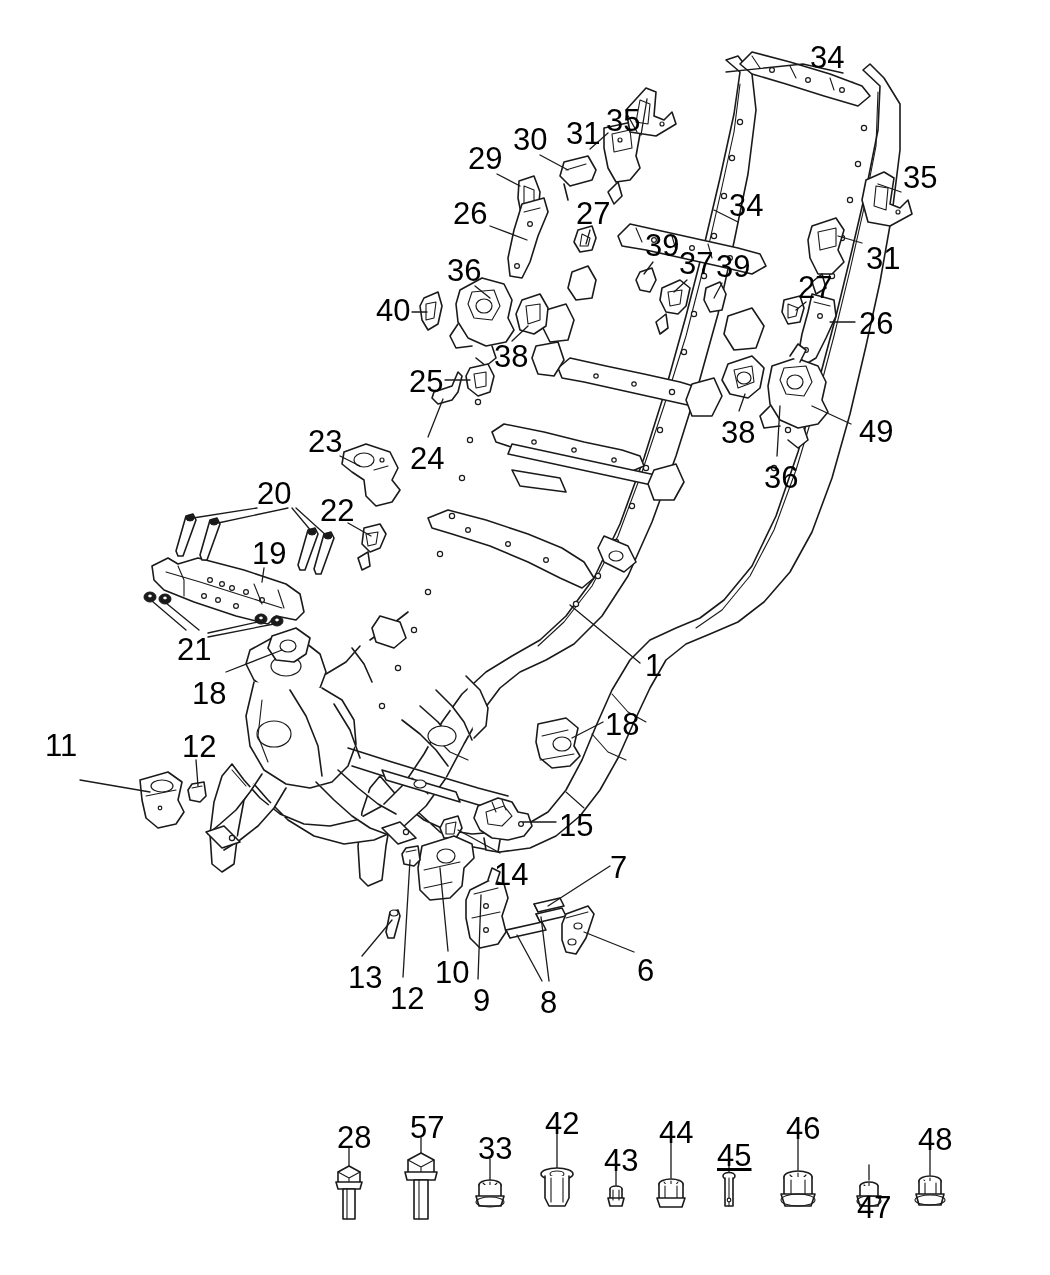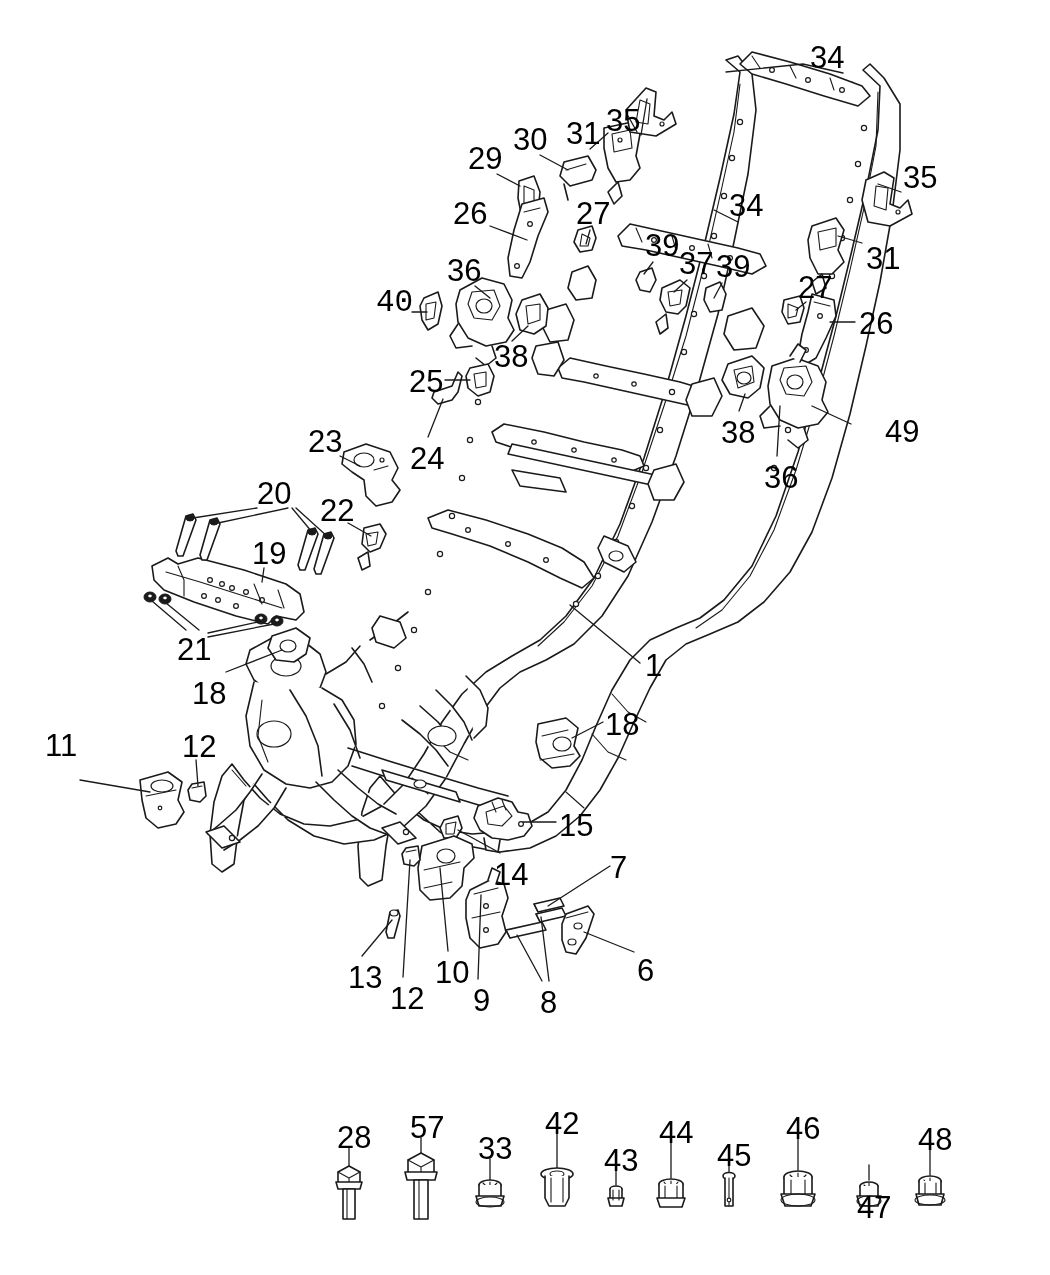--- a/index.html
+++ b/index.html
@@ -659,27 +659,27 @@
   <div class="callout" style="left:903px; top:162px;">35</div>
   <div class="callout" style="left:729px; top:190px;">34</div>
   <div class="callout" style="left:453px; top:198px;">26</div>
   <div class="callout" style="left:576px; top:198px;">27</div>
   <div class="callout" style="left:866px; top:243px;">31</div>
   <div class="callout" style="left:645px; top:230px;">39</div>
   <div class="callout" style="left:679px; top:248px;">37</div>
   <div class="callout" style="left:716px; top:251px;">39</div>
   <div class="callout" style="left:447px; top:255px;">36</div>
   <div class="callout" style="left:798px; top:272px;">27</div>
-  <div class="callout" style="left:376px; top:287px;font-family:Liberation Mono, monospace;">40</div>
+  <div class="callout" style="left:376px; top:295px;">40</div>
   <div class="callout" style="left:859px; top:308px;">26</div>
   <div class="callout" style="left:494px; top:341px;">38</div>
   <div class="callout" style="left:409px; top:366px;">25</div>
   <div class="callout" style="left:410px; top:443px;">24</div>
   <div class="callout" style="left:721px; top:417px;">38</div>
-  <div class="callout" style="left:885px; top:416px;text-align:right;">49</div>
+  <div class="callout" style="left:859px; top:416px;text-align:right;">49</div>
   <div class="callout" style="left:764px; top:462px;">36</div>
   <div class="callout" style="left:308px; top:426px;">23</div>
   <div class="callout" style="left:257px; top:478px;">20</div>
   <div class="callout" style="left:320px; top:495px;">22</div>
   <div class="callout" style="left:252px; top:538px;">19</div>
   <div class="callout" style="left:177px; top:634px;">21</div>
   <div class="callout" style="left:192px; top:678px;">18</div>
   <div class="callout" style="left:645px; top:650px;">1</div>
   <div class="callout" style="left:605px; top:709px;">18</div>
   <div class="callout" style="left:182px; top:731px;">12</div>
@@ -693,18 +693,18 @@
   <div class="callout" style="left:435px; top:957px;">10</div>
   <div class="callout" style="left:473px; top:985px;">9</div>
   <div class="callout" style="left:540px; top:987px;">8</div>
 
   <div class="fastener-label" style="left:337px; top:1122px;">28</div>
   <div class="fastener-label" style="left:410px; top:1112px;">57</div>
   <div class="fastener-label" style="left:478px; top:1133px;">33</div>
   <div class="fastener-label" style="left:545px; top:1108px;">42</div>
   <div class="fastener-label" style="left:604px; top:1145px;">43</div>
   <div class="fastener-label" style="left:659px; top:1117px;">44</div>
-  <div class="fastener-label" style="left:717px; top:1140px;">45</div>
+  <div class="fastener-label" style="left:717px; top:1140px;text-decoration:underline;">45</div>
   <div class="fastener-label" style="left:786px; top:1113px;">46</div>
   <div class="fastener-label" style="left:857px; top:1192px;">47</div>
   <div class="fastener-label" style="left:918px; top:1124px;">48</div>
 
 </div>
 
 </body></html>

